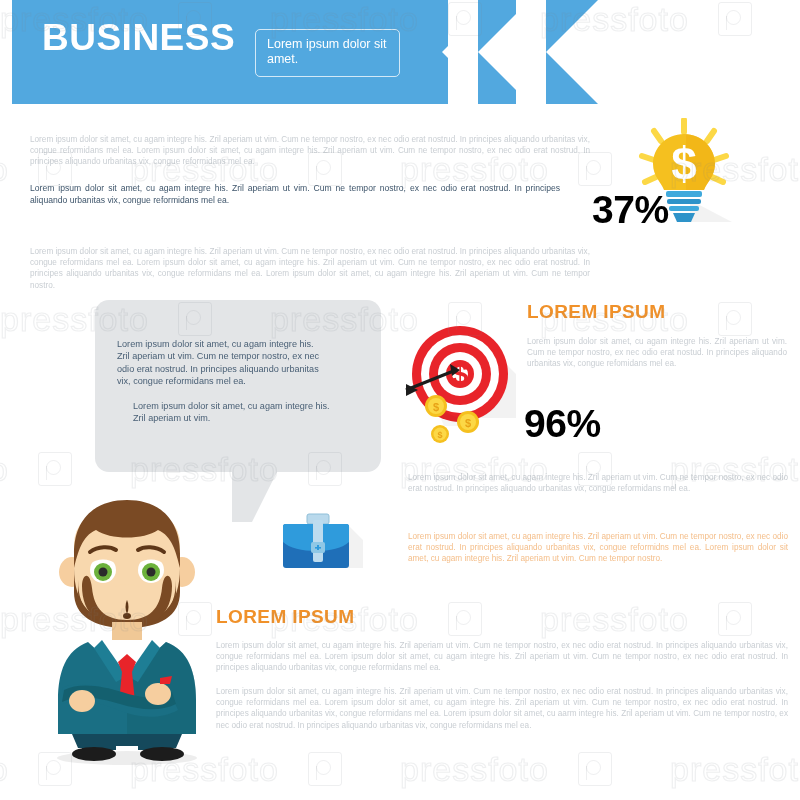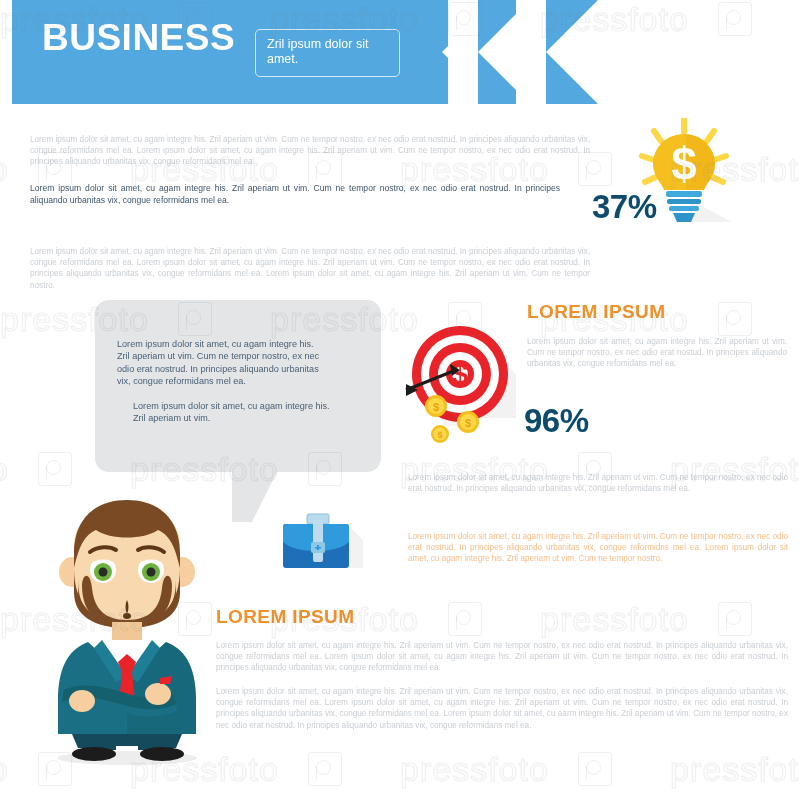--- a/index.html
+++ b/index.html
@@ -131,23 +131,23 @@
     position:absolute;
     font-size:19px;
     font-weight:bold;
     color:#F0912A;
     letter-spacing:0.4px;
     text-align:right;
   }
 
   .pct {
     position:absolute;
-    font-size:33px;
+    font-size:39px;
     font-weight:bold;
-    color:#0c4a6e;
+    color:#000000;
     letter-spacing:-0.5px;
   }
 
   
   #bulb { position:absolute; left:628px; top:118px; width:110px; height:108px; }
 
   
   #bubble {
     position:absolute; left:95px; top:300px;
     width:286px; height:172px;
@@ -189,21 +189,21 @@
   </div>
   <div class="chev" id="chev2">
     <div class="b"></div>
       <div class="a"></div>
   </div>
 
   <div id="title-block">
     <div id="title-main">BUSINESS</div>
   </div>
 
-  <div id="hdr-box">Zril ipsum dolor sit amet.</div>
+  <div id="hdr-box">Lorem ipsum dolor sit amet.</div>
 </div>
 
 <div class="para p-gray" style="left:30px; top:134px; width:560px;">Lorem ipsum dolor sit amet, cu agam integre his. Zril aperiam ut vim. Cum ne tempor nostro, ex nec odio erat nostrud. In principes aliquando urbanitas vix, congue reformidans mel ea.  Lorem ipsum dolor sit amet, cu agam integre his. Zril aperiam ut vim. Cum ne tempor nostro, ex nec odio erat nostrud. In principes aliquando urbanitas vix, congue reformidans mel ea.</div>
 
 <div class="para p-navy" style="left:30px; top:182px; width:530px; font-size:8.6px; line-height:12px;">Lorem ipsum dolor sit amet, cu agam integre his. Zril aperiam ut vim. Cum ne tempor nostro, ex nec odio erat nostrud. In principes aliquando urbanitas vix, congue reformidans mel ea.</div>
 
 <div class="para p-gray" style="left:30px; top:246px; width:560px;">Lorem ipsum dolor sit amet, cu agam integre his. Zril aperiam ut vim. Cum ne tempor nostro, ex nec odio erat nostrud. In principes aliquando urbanitas vix, congue reformidans mel ea.  Lorem ipsum dolor sit amet, cu agam integre his. Zril aperiam ut vim. Cum ne tempor nostro, ex nec odio erat nostrud. In principes aliquando urbanitas vix, congue reformidans mel ea.  Lorem ipsum dolor sit amet, cu agam integre his. Zril aperiam ut vim. Cum ne tempor nostro.</div>
 
 <div id="bulb">
   <svg width="110" height="108" viewBox="0 0 110 108">

